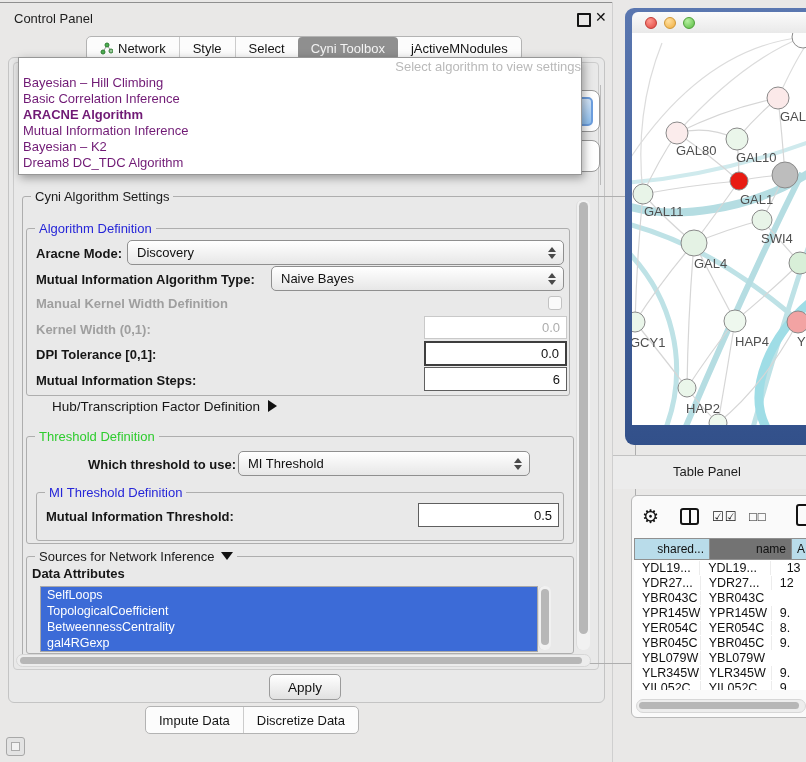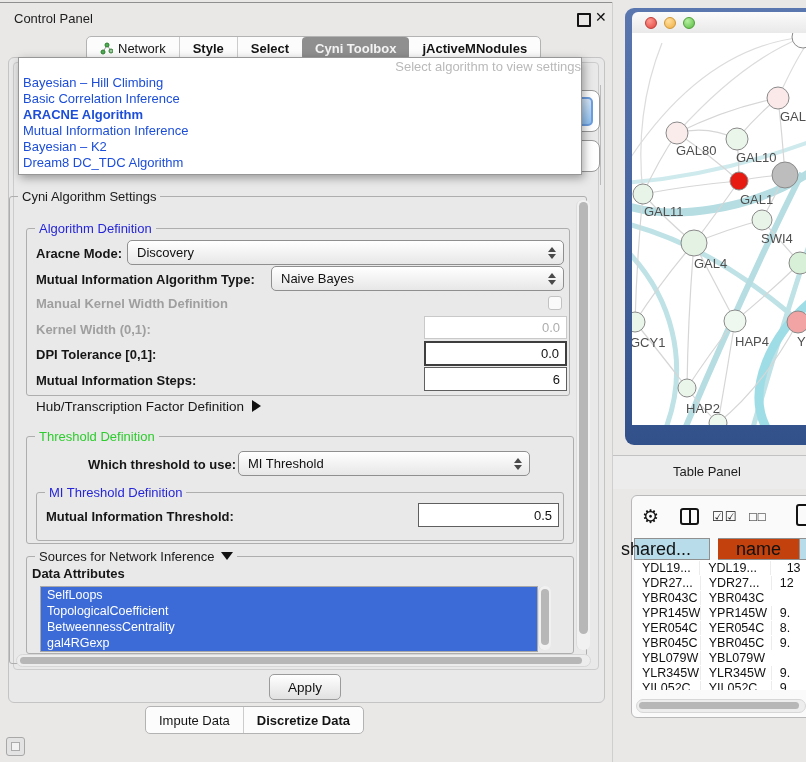--- a/index.html
+++ b/index.html
@@ -11,46 +11,46 @@
   .abs{position:absolute;}
   
   .top-line{left:0;top:2px;width:613px;height:1px;background:#8f8f8f;}
   .v-sep{left:612px;top:2px;width:1px;height:760px;background:#cfcfcf;}
   .cp-title{left:14px;top:11px;font-size:13px;color:#1d1d1d;}
   .float-btn{left:577px;top:13px;width:10px;height:10px;border:2px solid #141414;border-radius:1px;}
   .close-btn{left:595px;top:9px;font-size:14px;font-weight:bold;color:#111;}
   
   .tabbar{display:flex;align-items:stretch;background:#fcfcfc;border:1px solid #b3b3b3;border-radius:5px;overflow:hidden;}
   .tabbar .tab{display:flex;align-items:center;gap:5px;padding:0 13px;font-size:13px;color:#141414;white-space:nowrap;}
-  .tabbar .tab + .tab{border-left:1px solid #cccccc;font-weight:bold;}
+  .tabbar .tab + .tab{border-left:1px solid #cccccc;}
   .tabbar .tab.sel{background:#8f8f8f;color:#f4f4f4;border-radius:4px;border-left:none;}
   .tabbar .tab.sel + .tab{border-left:none;}
   #top-tabs{left:86px;top:36px;height:23px;}
   #bottom-tabs{left:145px;top:706px;height:26px;}
   
   .panel-body{left:8px;top:57px;width:595px;height:644px;background:#e9e9e9;border:1px solid #c4c4c4;border-radius:6px;}
   .scroll-pane{left:13px;top:62px;width:584px;height:606px;background:#e9e9e9;border:1px solid #cccccc;border-radius:4px;}
   
   .frag1{left:568px;top:90px;width:30px;height:40px;background:#fff;border:1px solid #9a9a9a;border-radius:0 8px 8px 0;}
   .frag1 i{position:absolute;left:6px;top:6px;width:14px;height:25px;border-radius:5px;border:2px solid #6d9fe0;background:linear-gradient(#d4e6f9,#90c1f1);}
   .frag2{left:560px;top:140px;width:38px;height:30px;background:#fff;border:1px solid #9a9a9a;border-radius:0 8px 8px 0;}
   .fragline{left:600px;top:85px;width:1px;height:100px;background:#bbb;}
   
   .popup{left:18px;top:57px;width:562px;height:116px;background:#ffffff;border:1px solid #979797;
          box-shadow:2px 3px 9px rgba(0,0,0,.35);z-index:50;}
   .popup .ph{height:17px;line-height:17px;text-align:right;color:#b9b9b9;font-size:13px;}
-  .popup .dd-item{height:16px;line-height:16px;padding-left:4px;font-size:13px;color:#1d4ed8;}
+  .popup .dd-item{height:16px;line-height:16px;padding-left:4px;font-size:13px;color:#701a75;}
   .popup .dd-item.bold{font-weight:bold;}
   
   .grp{border:1px solid #aeaeae;border-radius:3px;}
   .grp-title{position:absolute;top:-8px;left:8px;background:#e9e9e9;padding:0 4px;font-size:13px;white-space:nowrap;}
   .t-black{color:#1a1a1a;} .t-blue{color:#2626d8;} .t-green{color:#2ecc2e;}
   .lbl{font-size:13px;font-weight:bold;color:#161616;white-space:nowrap;}
   .lbl.dis{color:#9f9f9f;}
-  .plain{font-size:13px;color:#161616;white-space:nowrap;}
+  .plain{font-size:13px;color:#161616;white-space:nowrap;margin-left:16px;}
   
   .combo{display:flex;align-items:center;height:25px;border:1px solid #8f8f8f;border-radius:5px;
          background:linear-gradient(#ffffff,#e7e7e7);font-size:13px;color:#111;padding-left:9px;box-sizing:border-box;}
   .combo .arrows{margin-left:auto;margin-right:7px;display:flex;flex-direction:column;gap:2px;}
   .combo .up{width:0;height:0;border-left:4px solid transparent;border-right:4px solid transparent;border-bottom:5px solid #4a4a4a;}
   .combo .dn{width:0;height:0;border-left:4px solid transparent;border-right:4px solid transparent;border-top:5px solid #4a4a4a;}
   .tf{background:#fff;display:flex;align-items:center;justify-content:flex-end;padding-right:6px;
       font-size:13px;color:#111;box-sizing:border-box;}
   .tf.dis{border:1px solid #c9c9c9;color:#adadad;}
   .tf.focus{border:2px solid #3e3e3e;}
@@ -85,23 +85,23 @@
   .table-box{left:631px;top:495px;width:175px;height:221px;background:#fafafa;border:1px solid #b9b9b9;border-radius:6px 0 0 6px;}
   .tb-icon{color:#141414;}
   .gear{left:642px;top:505px;font-size:19px;}
   .cols-icon{left:680px;top:508px;width:19px;height:17px;border:2px solid #141414;border-radius:3px;box-sizing:border-box;}
   .cols-icon i{position:absolute;left:7px;top:0;width:2px;height:13px;background:#141414;}
   .checks{left:712px;top:509px;font-size:13px;letter-spacing:1px;}
   .unchecks{left:749px;top:509px;font-size:13px;letter-spacing:1px;}
   .page-icon{left:796px;top:504px;width:16px;height:22px;border:2px solid #141414;border-radius:3px;box-sizing:border-box;}
   .thead{left:634px;top:538px;height:22px;display:flex;}
   .th{box-sizing:border-box;border:1px solid #909090;border-left:none;display:flex;align-items:center;
-      font-size:18px;color:#111;padding:0 18px;}
+      font-size:12px;color:#111;padding:0 5px;}
   .th:first-child{border-left:1px solid #909090;}
-  .th.blue{background:#b9dcea;} .th.gray{background:#c2410c;margin-left:8px;}
+  .th.blue{background:#b9dcea;} .th.gray{background:#737373;}
   .th.right{justify-content:flex-end;}
   .tbody{left:634px;top:560px;width:172px;height:130px;background:#fff;overflow:hidden;}
   .trow{display:flex;height:15px;align-items:center;}
   .tcell{font-size:12.5px;color:#111;box-sizing:border-box;padding-left:8px;white-space:nowrap;overflow:hidden;}
   .hscroll{left:636px;top:699px;width:168px;height:12px;}
 </style>
 </head>
 <body>
 
 <div class="abs top-line"></div>
@@ -149,21 +149,21 @@
   <div id="dd-items">
       <div class="dd-item">Bayesian – Hill Climbing</div>
       <div class="dd-item">Basic Correlation Inference</div>
       <div class="dd-item bold">ARACNE Algorithm</div>
       <div class="dd-item">Mutual Information Inference</div>
       <div class="dd-item">Bayesian – K2</div>
       <div class="dd-item">Dream8 DC_TDC Algorithm</div>
     </div>
 </div>
 
-<div class="abs grp" style="left:9px;top:196px;width:576px;height:466px;">
+<div class="abs grp" style="left:22px;top:196px;width:576px;height:466px;padding-left:36px;">
   <span class="grp-title t-black">Cyni Algorithm Settings</span>
 </div>
 
 <div class="abs sb-track-v" style="left:576px;top:200px;width:13px;height:450px;">
   <div class="sb-thumb" style="position:absolute;left:2px;top:2px;width:9px;height:432px;"></div>
 </div>
 
 <div class="abs grp" style="left:26px;top:228px;width:542px;height:166px;">
   <span class="grp-title t-blue">Algorithm Definition</span>
 </div>

